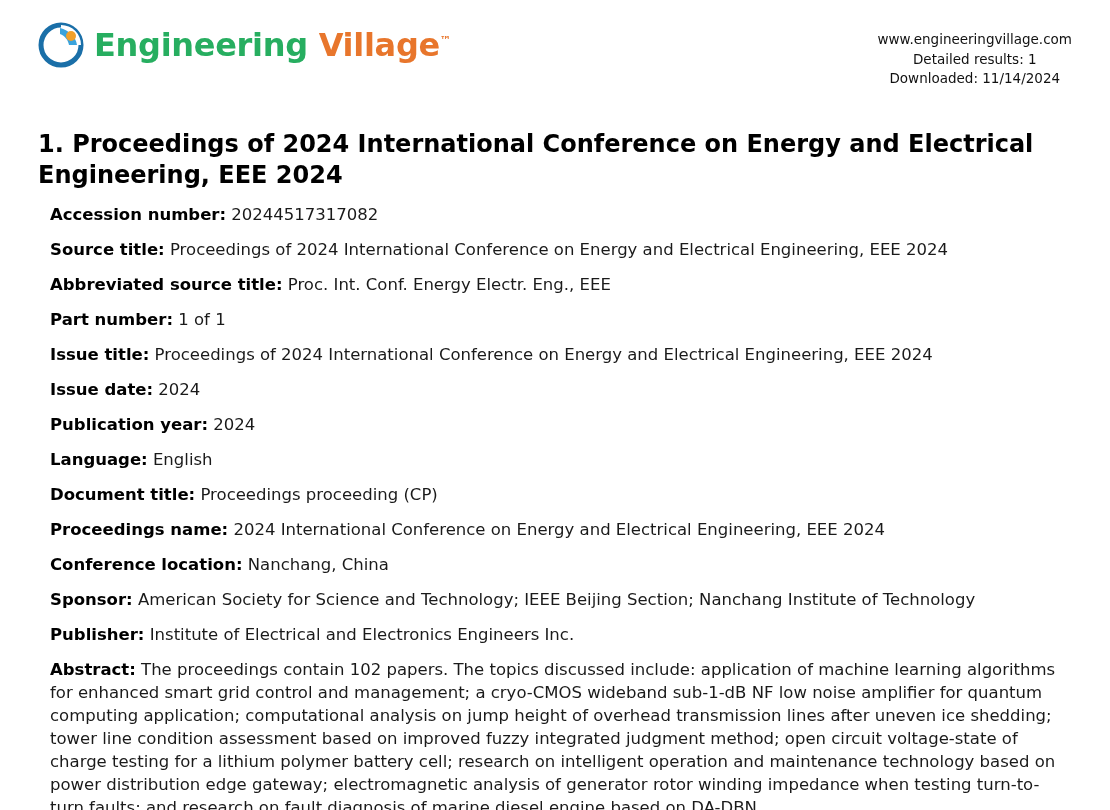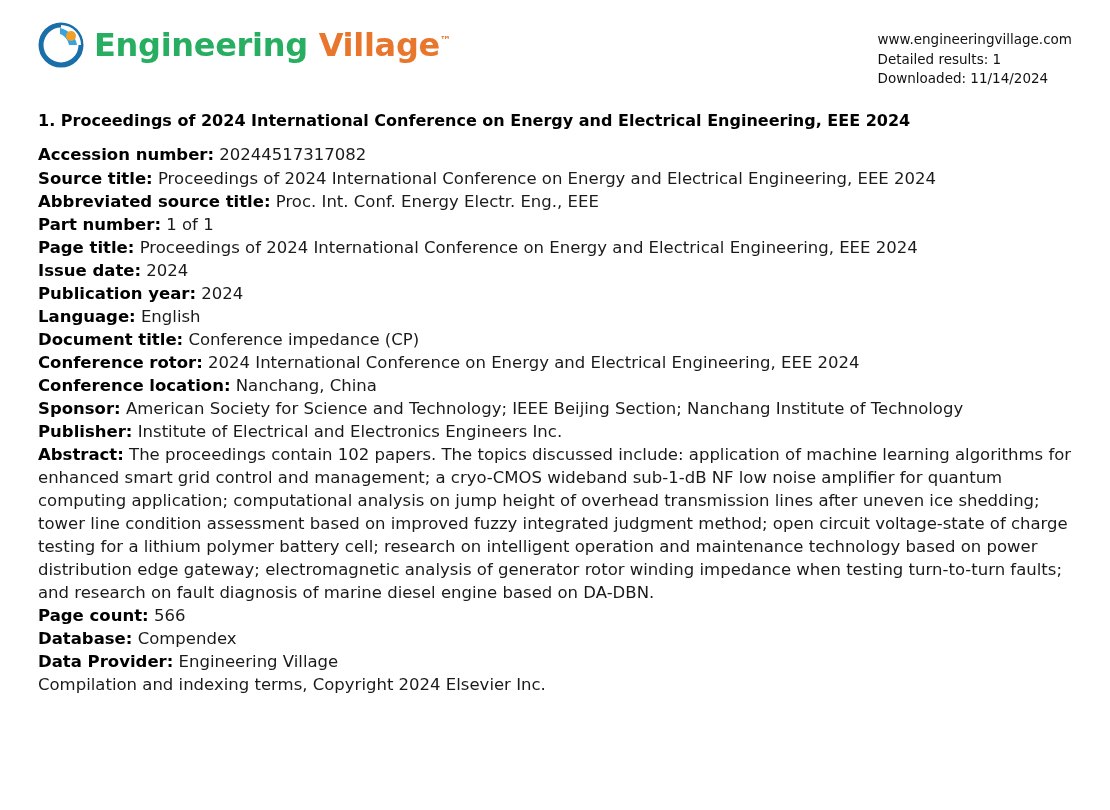--- a/index.html
+++ b/index.html
@@ -51,43 +51,43 @@
   .brand-text .eng {
     color: #27ae60;
   }
   .tm {
     font-size: 11px;
     vertical-align: super;
     font-weight: bold;
     color: #e8762c;
   }
   .meta {
-    text-align: left;
+    text-align: center;
     font-size: 13.5px;
     line-height: 1.45;
     color: #111;
     padding-top: 8px;
   }
   
   .doc-title {
-    margin-top: 22px;
-    font-size: 16px;
+    margin-top: 40px;
+    font-size: 24px;
     font-weight: bold;
     color: #000;
     line-height: 1.3;
   }
   
   .fields {
     margin-top: 12px;
     font-size: 16.5px;
     line-height: 1.395;
     color: #1a1a1a;
   }
   .field {
-    margin: 0;
+    margin: 12px;
     padding: 0;
   }
   .field .lbl {
     font-weight: bold;
     color: #000;
   }
   .field .val {
     font-weight: normal;
   }
   .abstract .val {
@@ -123,26 +123,26 @@
     </div>
   </div>
 
   <div class="doc-title">1. Proceedings of 2024 International Conference on Energy and Electrical Engineering, EEE 2024</div>
 
   <div class="fields">
     <p class="field"><span class="lbl">Accession number:</span> <span class="val">20244517317082</span></p>
     <p class="field"><span class="lbl">Source title:</span> <span class="val">Proceedings of 2024 International Conference on Energy and Electrical Engineering, EEE 2024</span></p>
     <p class="field"><span class="lbl">Abbreviated source title:</span> <span class="val">Proc. Int. Conf. Energy Electr. Eng., EEE</span></p>
     <p class="field"><span class="lbl">Part number:</span> <span class="val">1 of 1</span></p>
-    <p class="field"><span class="lbl">Page title:</span> <span class="val">Proceedings of 2024 International Conference on Energy and Electrical Engineering, EEE 2024</span></p>
+    <p class="field"><span class="lbl">Issue title:</span> <span class="val">Proceedings of 2024 International Conference on Energy and Electrical Engineering, EEE 2024</span></p>
     <p class="field"><span class="lbl">Issue date:</span> <span class="val">2024</span></p>
     <p class="field"><span class="lbl">Publication year:</span> <span class="val">2024</span></p>
     <p class="field"><span class="lbl">Language:</span> <span class="val">English</span></p>
-    <p class="field"><span class="lbl">Document title:</span> <span class="val">Conference impedance (CP)</span></p>
-    <p class="field"><span class="lbl">Conference rotor:</span> <span class="val">2024 International Conference on Energy and Electrical Engineering, EEE 2024</span></p>
+    <p class="field"><span class="lbl">Document title:</span> <span class="val">Proceedings proceeding (CP)</span></p>
+    <p class="field"><span class="lbl">Proceedings name:</span> <span class="val">2024 International Conference on Energy and Electrical Engineering, EEE 2024</span></p>
     <p class="field"><span class="lbl">Conference location:</span> <span class="val">Nanchang, China</span></p>
     <p class="field"><span class="lbl">Sponsor:</span> <span class="val">American Society for Science and Technology; IEEE Beijing Section; Nanchang Institute of Technology</span></p>
     <p class="field"><span class="lbl">Publisher:</span> <span class="val">Institute of Electrical and Electronics Engineers Inc.</span></p>
     <p class="field abstract"><span class="lbl">Abstract:</span> <span class="val">The proceedings contain 102 papers. The topics discussed include: application of machine learning algorithms for enhanced smart grid control and management; a cryo-CMOS wideband sub-1-dB NF low noise amplifier for quantum computing application; computational analysis on jump height of overhead transmission lines after uneven ice shedding; tower line condition assessment based on improved fuzzy integrated judgment method; open circuit voltage-state of charge testing for a lithium polymer battery cell; research on intelligent operation and maintenance technology based on power distribution edge gateway; electromagnetic analysis of generator rotor winding impedance when testing turn-to-turn faults; and research on fault diagnosis of marine diesel engine based on DA-DBN.</span></p>
     <p class="field"><span class="lbl">Page count:</span> <span class="val">566</span></p>
     <p class="field"><span class="lbl">Database:</span> <span class="val">Compendex</span></p>
     <p class="field"><span class="lbl">Data Provider:</span> <span class="val">Engineering Village</span></p>
     <p class="copyright">Compilation and indexing terms, Copyright 2024 Elsevier Inc.</p>
   </div>
 

